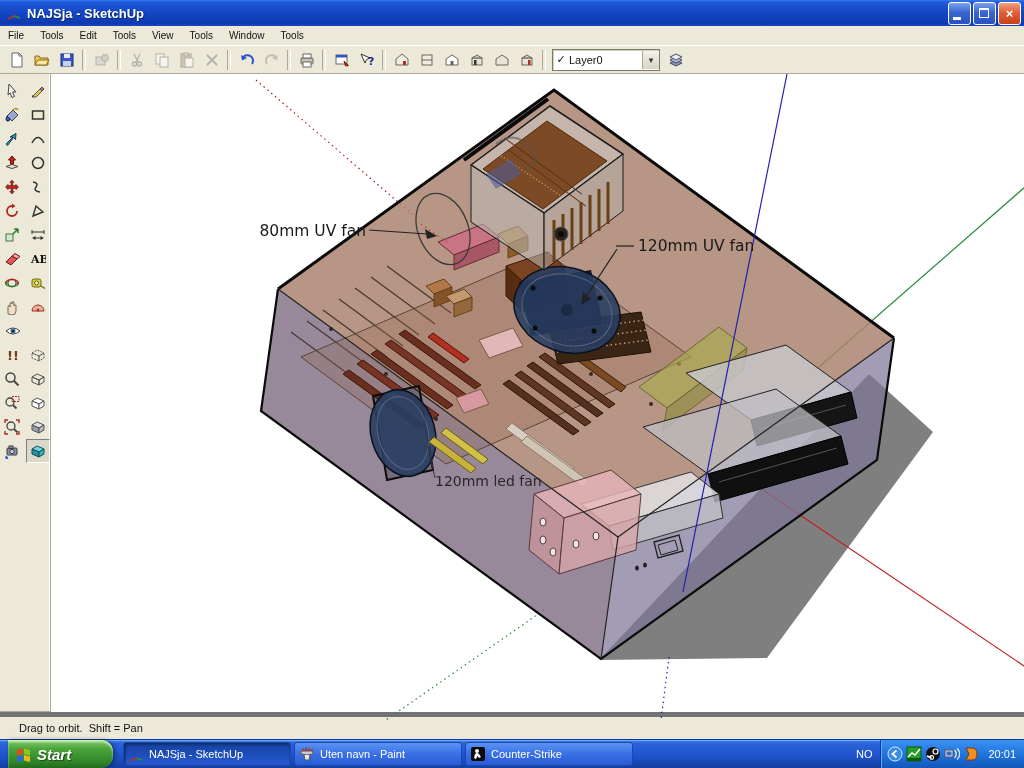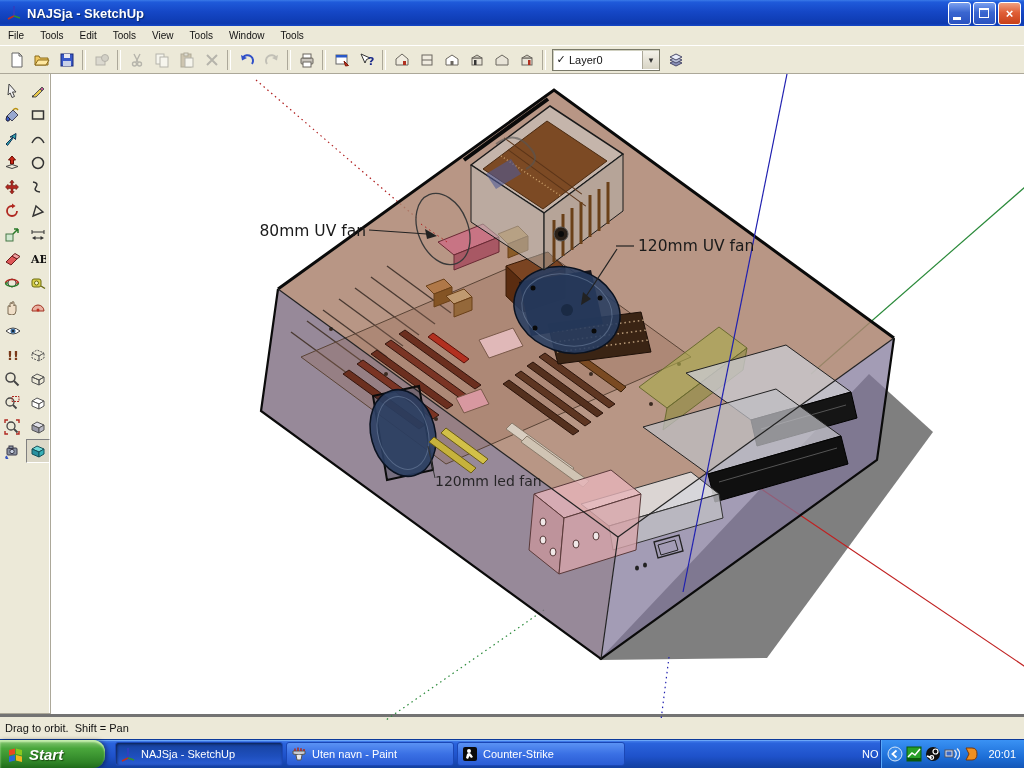--- a/index.html
+++ b/index.html
@@ -43,42 +43,42 @@
   .palette{width:50px;background:#ece9d8;border-right:1px solid #aca899;box-shadow:inset -1px 0 0 #fff;
     padding-top:5px;flex:0 0 auto;}
   .prow{display:flex;justify-content:center;gap:1px;height:24px;}
   .ptool{width:23px;height:22px;display:inline-flex;align-items:center;justify-content:center;border:1px solid transparent;}
   .ptool.pressed{border-color:#808080 #fff #fff #808080;background:#dcd8c8;}
   .pblank{width:23px;height:22px;}
   .canvas{flex:1;background:#fff;position:relative;}
   .canvas svg{position:absolute;left:0;top:0;}
 
   
-  .statusbar{height:22px;background:#ece9d8;border-top:3px solid #737373;box-shadow:0 -1px 0 #aca899;
-    display:flex;align-items:center;font-size:11px;color:#111;padding-left:5px;flex:0 0 auto;}
+  .statusbar{height:22px;background:#ece9d8;border-top:5px solid #737373;box-shadow:0 -1px 0 #aca899;
+    display:flex;align-items:center;font-size:11px;color:#111;padding-left:19px;flex:0 0 auto;}
   .statusbar span{white-space:pre;}
 
   
   .taskbar{height:28px;display:flex;align-items:center;flex:0 0 auto;
     background:linear-gradient(180deg,#4a86f0 0%,#2a63dc 12%,#1e51c9 60%,#123f9f 100%);
-    border-top:1px solid #0c3a9a;box-shadow:inset 0 1px 0 #6aa6f8;}
+    border-top:1px solid #0c3a9a;box-shadow:inset 0 1px 0 #6aa6f8;padding-left:8px;}
   .startbtn{height:28px;width:97px;display:flex;align-items:center;gap:5px;padding-left:8px;
     background:linear-gradient(180deg,#8cc97a 0%,#4aa73c 30%,#2e8326 80%,#1f6b1a 100%);
     border-radius:0 12px 12px 0;box-shadow:inset 0 2px 2px #c8f0b0, 2px 0 4px rgba(0,0,0,.4);}
   .startbtn .slabel{color:#fff;font-size:15px;font-weight:bold;font-style:italic;text-shadow:1px 1px 1px #1a4a10;}
   .taskbtns{display:flex;gap:3px;margin-left:10px;flex:1;}
   .tkbtn{width:158px;height:22px;border-radius:3px;display:flex;align-items:center;gap:5px;padding:0 4px;
     background:linear-gradient(180deg,#5a92f4,#3a70e4 50%,#2a5cd4);border:1px solid #1b47b5;
     color:#fff;font-size:11px;overflow:hidden;white-space:nowrap;}
   .tkbtn.active{background:linear-gradient(180deg,#17429f,#1e4fbd 60%,#2a5cd4);
     box-shadow:inset 1px 1px 3px rgba(0,0,0,.55);}
   .tray{height:28px;display:flex;align-items:center;gap:3px;padding:0 8px 0 6px;
     background:linear-gradient(180deg,#3a92f4,#1d6fd8 60%,#1356b8);
     border-left:1px solid #0c3a9a;box-shadow:inset 1px 0 0 #5aa8f8;}
-  .lang{color:#fff;font-size:11px;margin:0 2px 0 4px;}
+  .lang{color:#fff;font-size:11px;margin:0 8px 0 4px;}
   .clock{color:#fff;font-size:11px;margin-left:6px;}
 </style>
 </head>
 <body>
 
 <div id="app">
 
   <div class="titlebar">
     <span class="app-ico icn">
         <svg viewBox="0 0 16 16" width="16" height="16">

